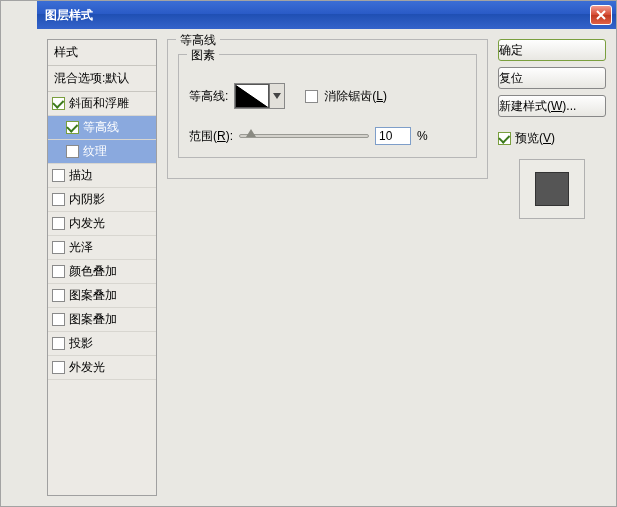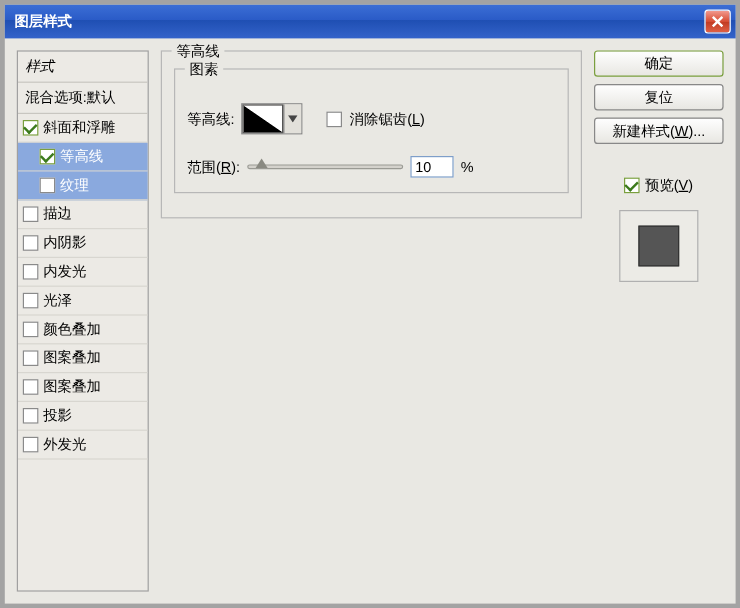--- a/index.html
+++ b/index.html
@@ -1,25 +1,25 @@
 <!DOCTYPE html>
 <html><head>
 <meta charset="utf-8">
 <style>
 * { box-sizing: border-box; margin: 0; padding: 0; font-family: "Microsoft YaHei", "SimSun", sans-serif; font-size: 12px; }
 body { background: #e8e8e8; }
-.dialog { width: 617px; height: 507px; background: #e9e8e3; border: 4px solid #a3a3a3; box-shadow: 0 2px 6px rgba(0,0,0,.4); }
+.dialog { width: 617px; height: 507px; background: #e9e8e3; border: 1px solid #a3a3a3; box-shadow: 0 2px 6px rgba(0,0,0,.4); padding-left: 36px; }
 .titlebar { height: 28px; background: linear-gradient(to bottom,#3b6ed5 0%,#2a5bc7 45%,#1f4fb3 46%,#3463ca 100%); color: #fff; display: flex; align-items: center; padding: 0 4px 0 8px; font-weight: bold; }
 .titlebar .spacer { flex: 1; }
 .close-btn { width: 22px; height: 20px; background: linear-gradient(to bottom,#f29a8f,#d64b32 50%,#c03a21 51%,#e06045); border: 1px solid #fff; border-radius: 3px; display: flex; align-items: center; justify-content: center; cursor: pointer; }
 .close-btn svg { width: 10px; height: 10px; }
 .body { display: flex; padding: 10px 10px 10px 10px; height: calc(100% - 28px); gap: 10px; }
 
 .styles-panel { width: 110px; border: 1px solid #a0a0a0; background: #eceae5; }
-.styles-header { padding: 4px 6px; border-bottom: 1px solid #c8c6c0; font-style: italic; }
+.styles-header { padding: 4px 6px; border-bottom: 1px solid #c8c6c0; }
 .styles-sub { padding: 4px 6px; border-bottom: 1px solid #c8c6c0; }
 .style-row { display: flex; align-items: center; padding: 3px 4px; gap: 4px; border-bottom: 1px solid #d8d6d0; user-select: none; }
 .style-row.indent { padding-left: 18px; }
 .style-row.sel { background: #8aa9de; }
 .chk { width: 13px; height: 13px; border: 1px solid #7a9f3e; background: #fff; display: flex; align-items: center; justify-content: center; }
 .chk.checked::after { content: ""; width: 8px; height: 5px; border-left: 2px solid #3c7a1c; border-bottom: 2px solid #3c7a1c; transform: rotate(-45deg) translate(0,-1px); }
 .chk.unchecked { border-color:#8a8a8a; }
 .style-row.indent.sel .lbl { color:#fff; }
 
 .center { flex: 1; display:flex; flex-direction:column; }
@@ -31,23 +31,23 @@
 .row:first-child{margin-top:0;}
 .contour-swatch { width:34px; height:24px; border:1px solid #555; background: linear-gradient( to top right, #000 0 49%, #fff 51% 100%); display:flex; }
 .chev { display:flex; align-items:center; padding:0 3px; border-left:1px solid #777; background:#e2e0da; }
 .chk2 { width:13px; height:13px; border:1px solid #8a8a8a; background:#fff; }
 .underline { text-decoration: underline; }
 .slider-track { flex:0 0 130px; height:4px; background:#d4d2cc; border:1px solid #9a9a94; border-radius:2px; position:relative; }
 .slider-thumb { position:absolute; top:-6px; left:6px; width:0; height:0; border-left:5px solid transparent; border-right:5px solid transparent; border-bottom:8px solid #8a8a82;}
 .num-input { width:36px; height:18px; border:1px solid #7e9ec9; background:#fff; padding:1px 3px; text-align:left; }
 
 .right { width:108px; display:flex; flex-direction:column; align-items:stretch; gap:6px; }
-.btn { height:22px; border:1px solid #7a9f3e; border-radius:3px; background:linear-gradient(#fefefe,#e8e7e2); display:flex; align-items:center; justify-content:center; cursor:pointer; }
+.btn { height:22px; border:1px solid #7a9f3e; border-radius:3px; background:linear-gradient(#fefefe,#e8e7e2); display:flex; align-items:center; justify-content:flex-start; cursor:pointer; }
 .btn.alt{ border-color:#888; }
-.preview-row{ display:flex; align-items:center; gap:4px; justify-content:center; margin-top:20px;}
+.preview-row{ display:flex; align-items:center; gap:4px; margin-top:7px;}
 .preview-box{ width:66px; height:60px; border:1px solid #b0b0b0; background:#ecebe6; display:flex; align-items:center; justify-content:center; margin:6px auto 0;}
 .preview-inner{ width:34px; height:34px; background:#555; border:1px solid #333;}
 </style>
 </head>
 <body>
 
 <div class="dialog">
   <div class="titlebar">
     <span>图层样式</span>
     <span class="spacer"></span>

